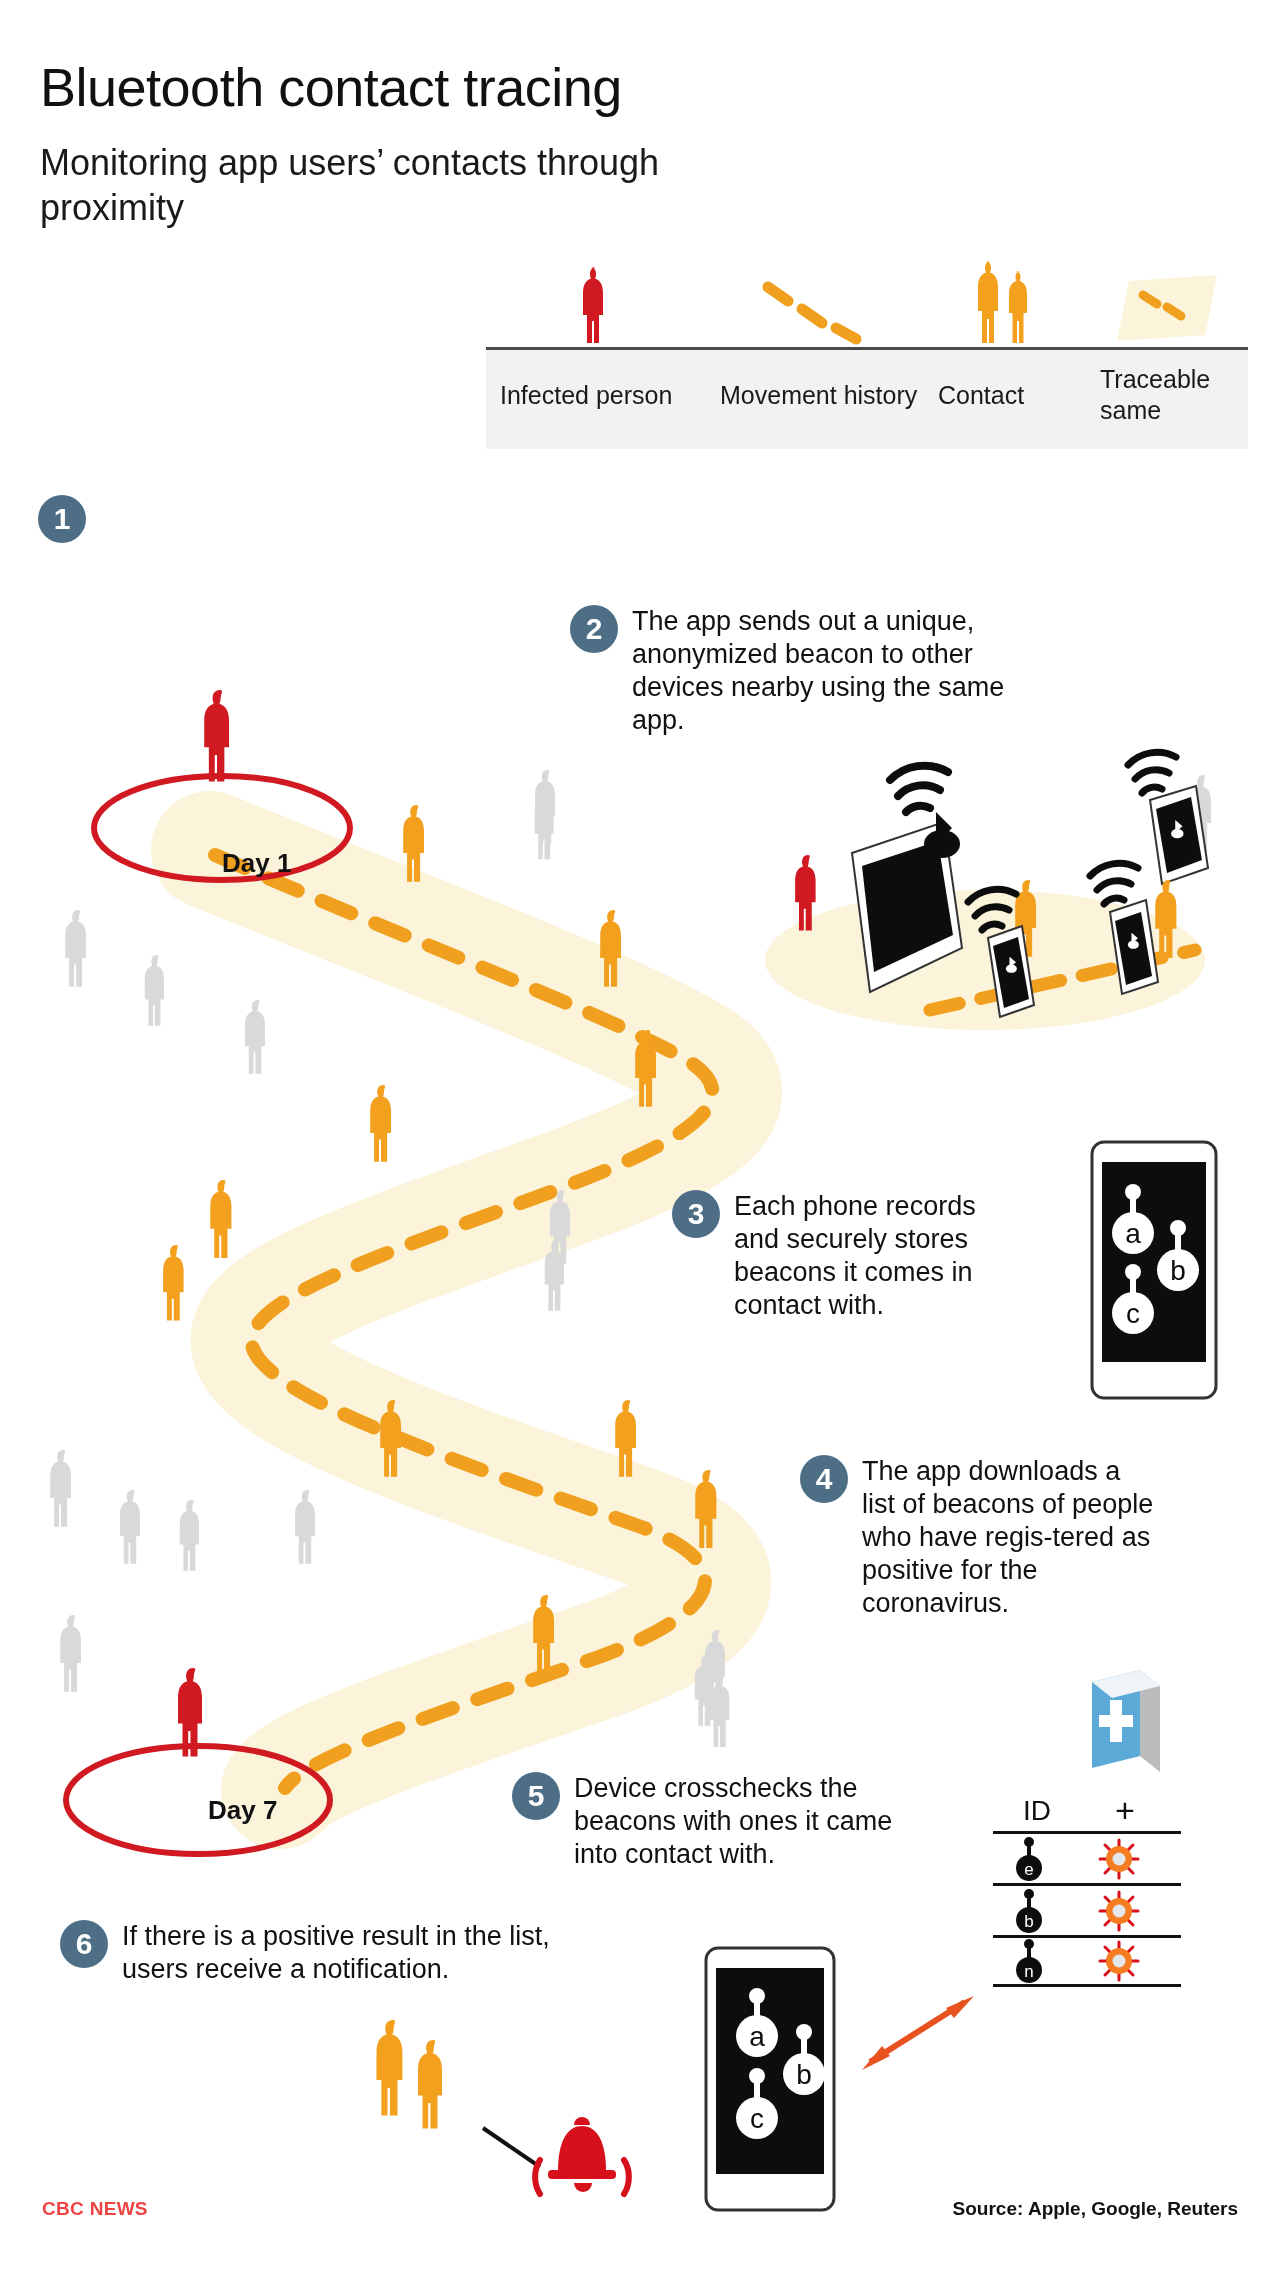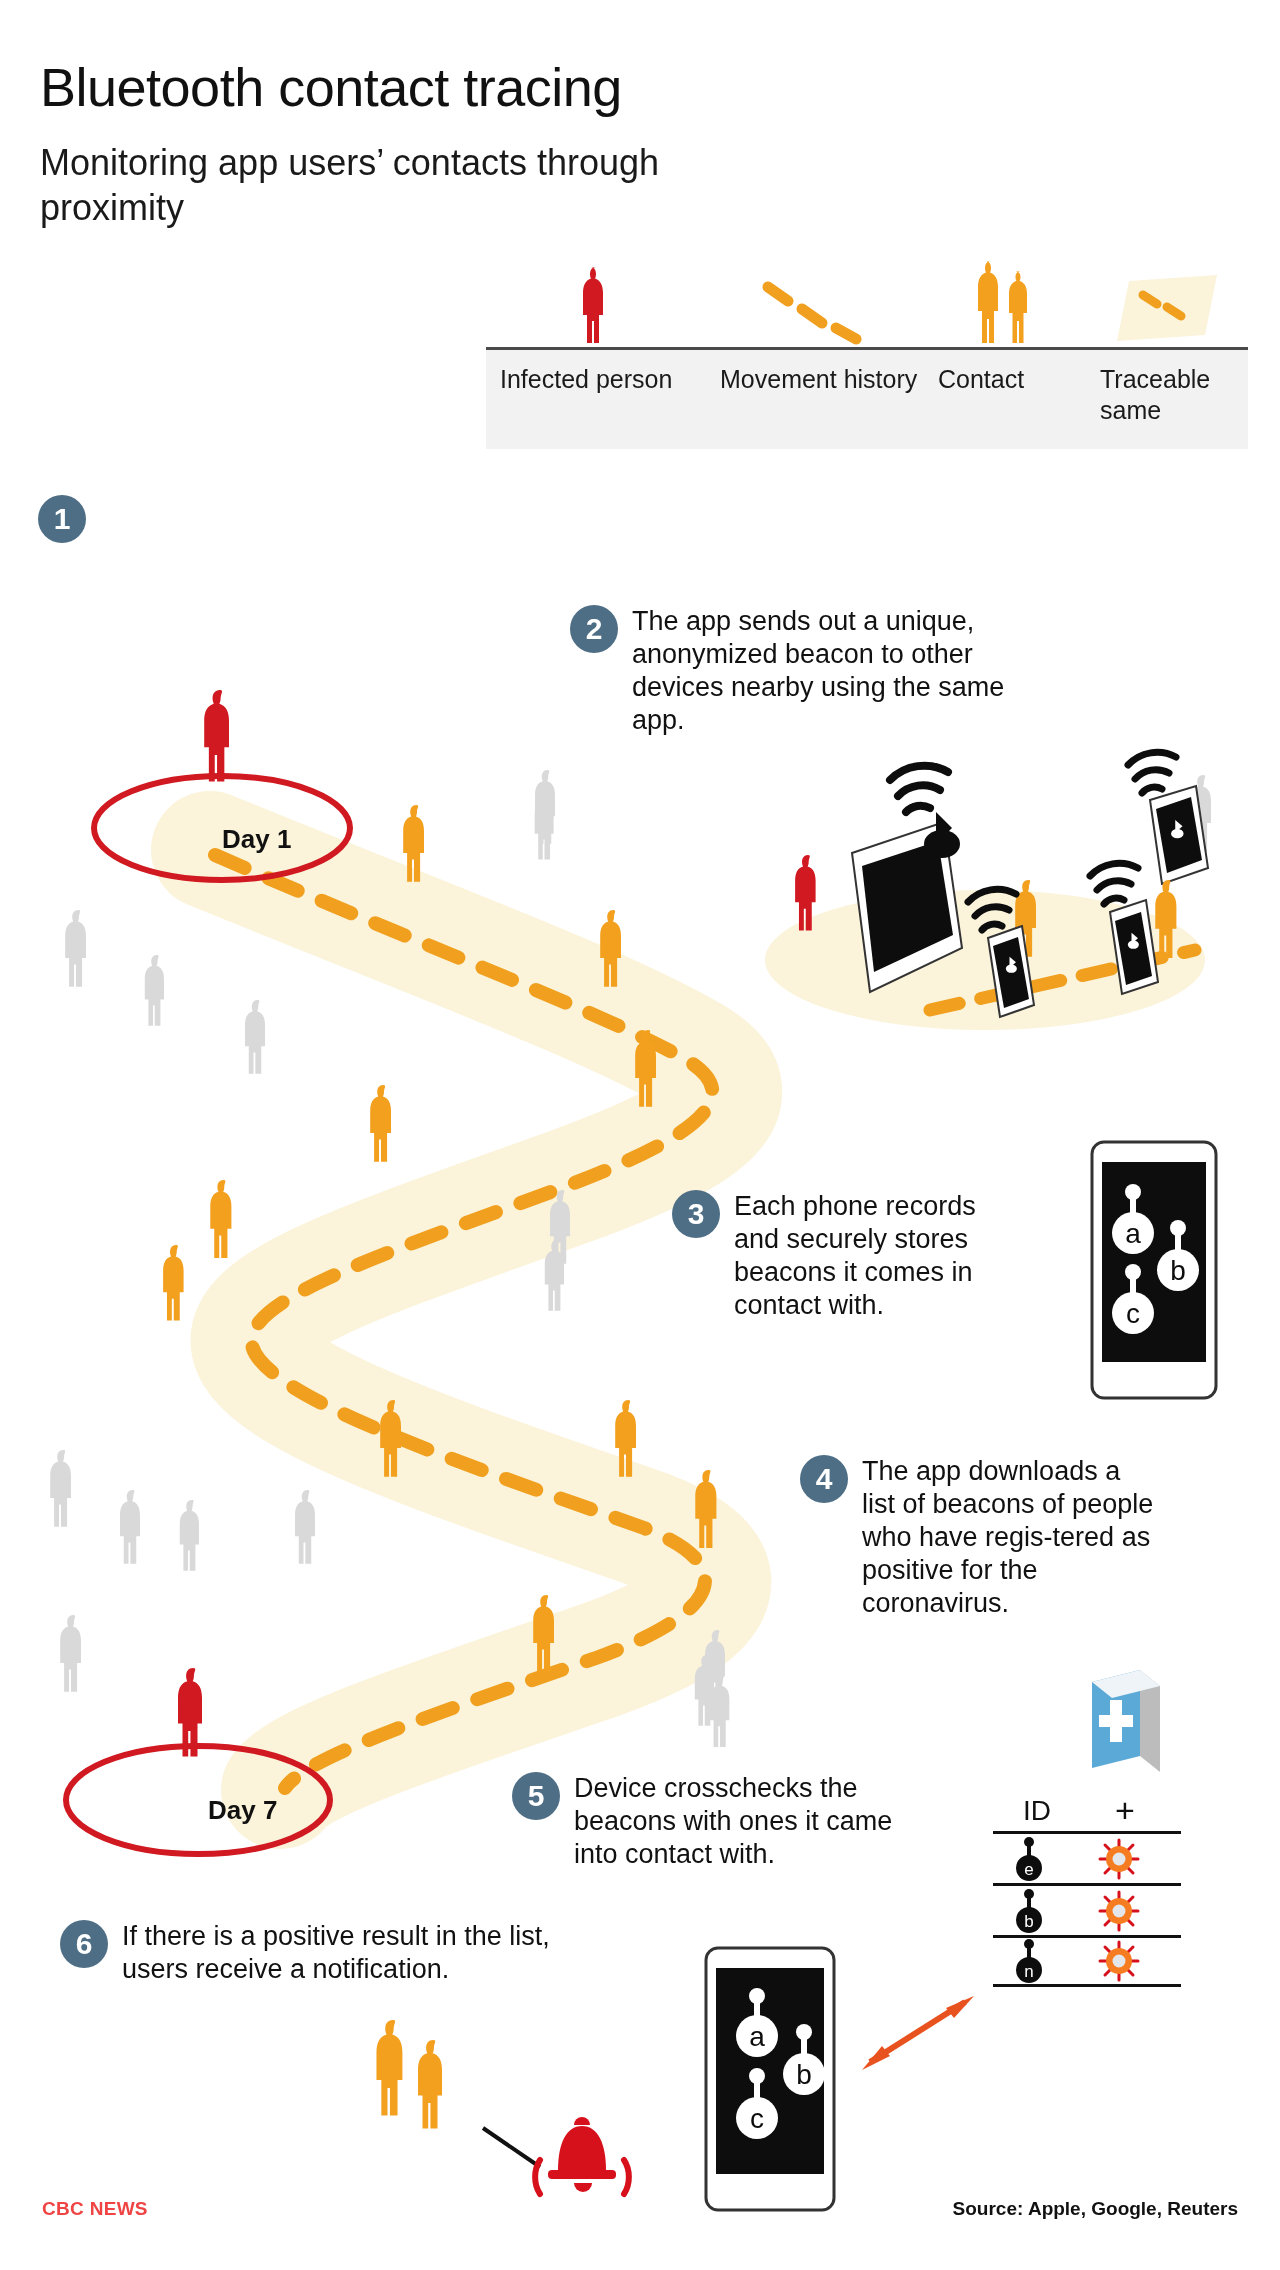--- a/index.html
+++ b/index.html
@@ -23,21 +23,21 @@
     width: 640px;
     font-size: 36px; font-weight: 400; line-height: 1.25;
     color: #1a1a1a;
   }
 
   
   .legend { position: absolute; left: 486px; top: 255px; width: 762px; }
   .legend-icons { display: flex; height: 92px; align-items: flex-end; }
   .legend-icons > div { display: flex; align-items: flex-end; justify-content: center; }
   .legend-rule { height: 3px; background: #4a4a4a; width: 100%; }
-  .legend-labels { display: flex; background: #f2f2f2; padding: 14px 0 22px 0; }
+  .legend-labels { display: flex; background: #f2f2f2; padding: 14px 0 22px 0; align-items: center; }
   .legend-labels > div { font-size: 25px; line-height: 1.25; color: #1a1a1a; padding-left: 14px; }
   .lw1 { width: 220px; } .lw2 { width: 218px; } .lw3 { width: 162px; } .lw4 { width: 162px; }
 
   
   .step { position: absolute; display: flex; gap: 14px; }
   .badge {
     flex: 0 0 auto;
     width: 48px; height: 48px; border-radius: 50%;
     background: #4d6e85; color: #ffffff;
     font-size: 30px; font-weight: 700;
@@ -63,21 +63,21 @@
     font-size: 19px; font-weight: 700; color: #111; text-align: center;
   }
 
   
   .art { position: absolute; left: 0; top: 0; width: 1280px; height: 2270px; pointer-events: none; }
 
   
   .day-label {
     position: absolute; font-size: 26px; font-weight: 700; color: #111;
   }
-  #day1 { left: 222px; top: 824px; }
+  #day1 { left: 222px; top: 848px; }
   #day7 { left: 208px; top: 1795px; }
 
   
   .idtable { position: absolute; left: 993px; top: 1795px; width: 188px; }
   .idtable .hdr { display: flex; padding-bottom: 4px; justify-content: center; }
   .idtable .hdr span { font-size: 28px; color: #111; }
   .idtable .hdr .c1 { width: 76px; text-align: center; }
   .idtable .hdr .c2 { width: 100px; text-align: center; font-size: 34px; line-height: 0.9; }
   .idrow {
     display: flex; align-items: center; height: 52px;

